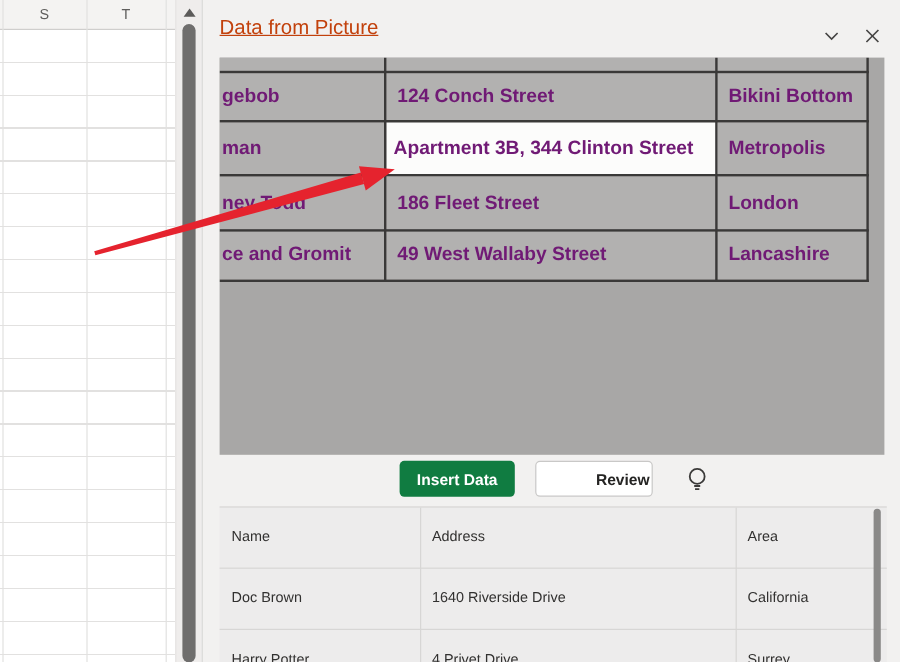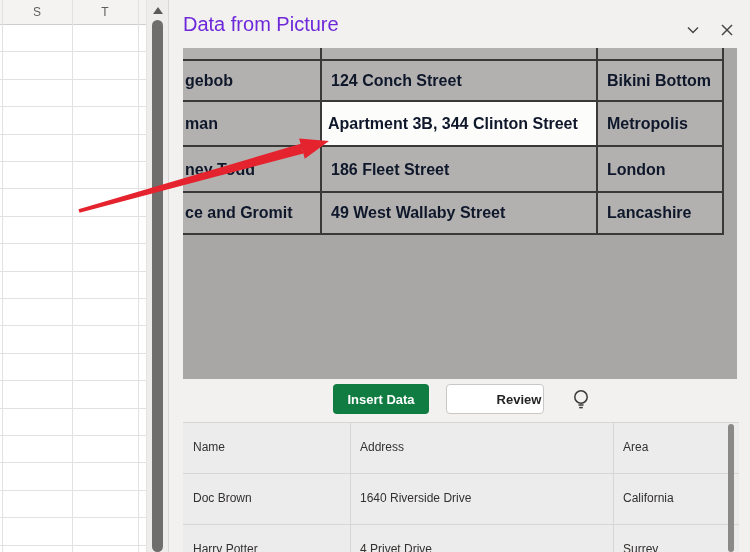--- a/index.html
+++ b/index.html
@@ -17,30 +17,30 @@
   .vgrid { position:absolute; top:0; width:1px; height:552px; background:#e2e1e0; }
 
   
   #vscroll { left:146px; top:0; width:22px; height:552px; background:#efedec; border-left:1px solid #e5e4e3; }
   #scroll-up { position:absolute; left:6px; top:7px; width:0; height:0;
     border-left:5px solid transparent; border-right:5px solid transparent; border-bottom:7px solid #5c5b5a; }
   #vthumb { position:absolute; left:5px; top:20px; width:11px; height:532px; background:#6f6e6d; border-radius:6px; }
 
   
   #panel { left:168px; top:0; width:582px; height:552px; background:#f2f1f0; border-left:1px solid #d8d7d6; }
-  #panel-title { left:14px; top:13px; font-size:20px; color:#6d28d9; }
+  #panel-title { left:14px; top:13px; font-size:17px; color:#c2410c;text-decoration:underline; }
   .hdr-icon { position:absolute; top:21px; width:18px; height:18px; cursor:pointer; }
 
   
   #photo { left:14px; top:48px; width:554px; height:331px; background:#a8a7a6; overflow:hidden; }
   #cells-bg { left:0; top:0; width:541px; height:187px; background:#b2b1b0; }
   #white-cell { left:139px; top:54px; width:276px; height:45px; background:#fcfcfb; }
   .pv { position:absolute; top:0; width:2px; height:187px; background:#3a3938; }
   .ph { position:absolute; left:0; width:541px; height:2px; background:#3a3938; }
-  .ptext { position:absolute; font-size:16px; font-weight:600; color:#0f172a; white-space:nowrap; line-height:18px; }
+  .ptext { position:absolute; font-size:16px; font-weight:600; color:#701a75; white-space:nowrap; line-height:18px; }
 
   
   #insert-btn { left:164px; top:384px; width:96px; height:30px; background:#107c41; color:#fff;
     border:none; border-radius:4px; font-size:13px; font-weight:700; font-family:"Liberation Sans",sans-serif; cursor:pointer; }
   #review-btn { left:277px; top:384px; width:98px; height:30px; background:#ffffff; color:#252423;
     border:1px solid #c9c8c7; border-radius:4px; font-size:13px; font-weight:700; font-family:"Liberation Sans",sans-serif; cursor:pointer;padding-left:48px; }
   #bulb { left:399px; top:386px; width:26px; height:26px; cursor:pointer; }
 
   
   #results { left:14px; top:422px; width:556px; height:138px; background:#edecec; border-top:1px solid #d7d6d5; }

